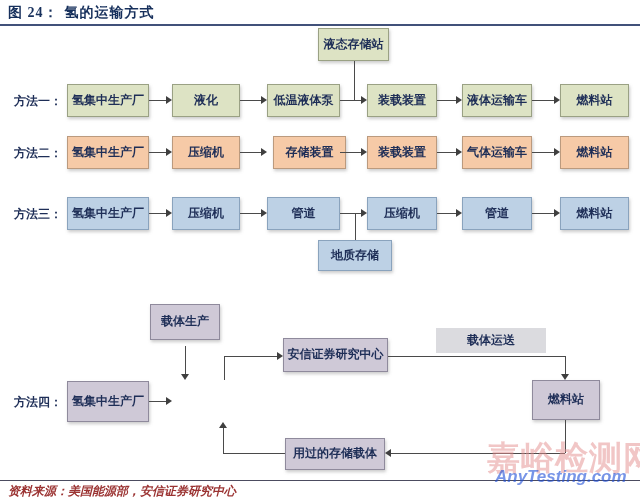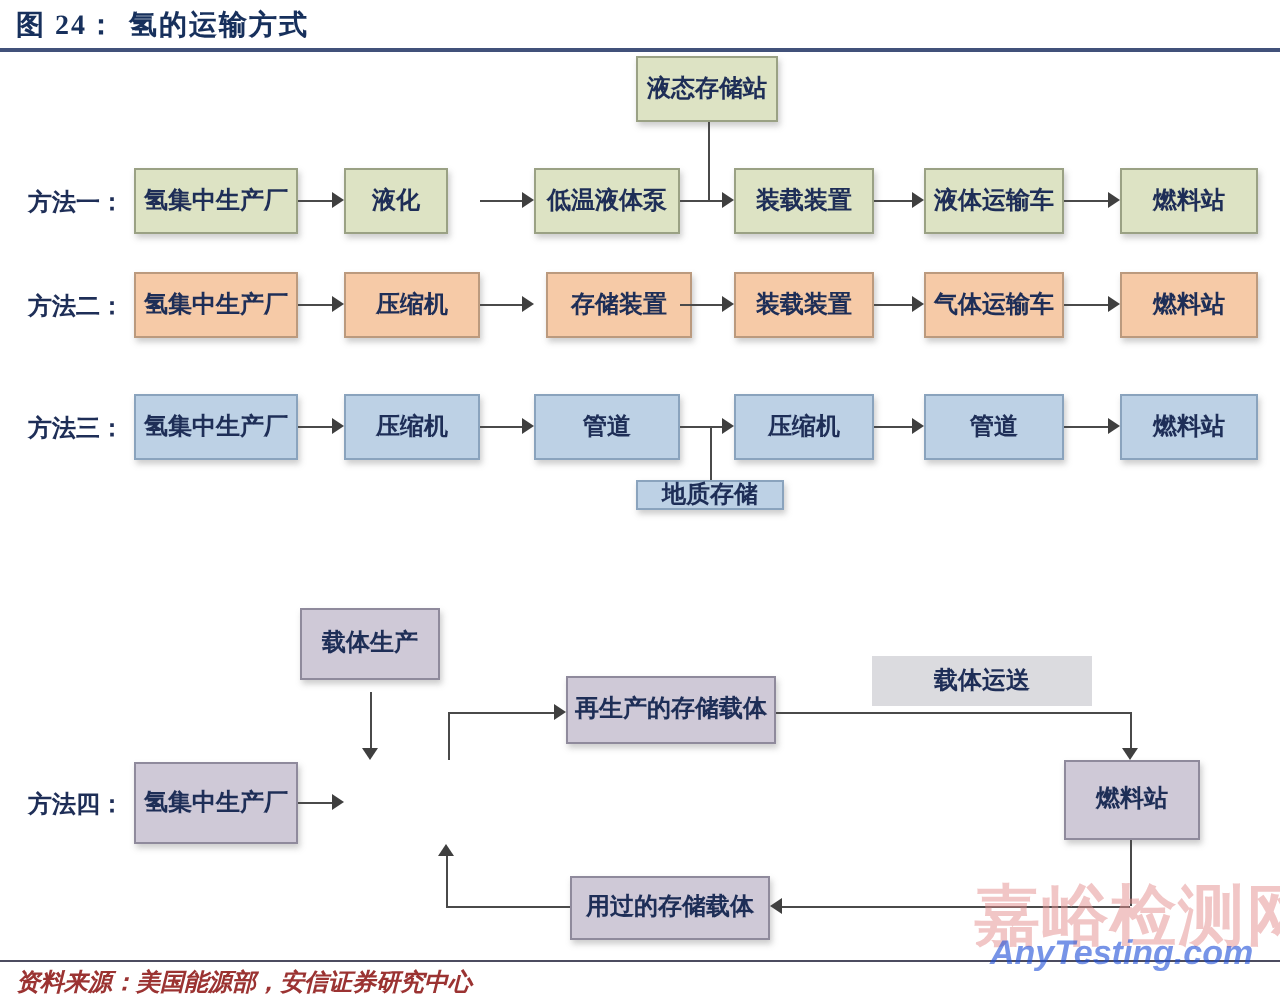--- a/index.html
+++ b/index.html
@@ -44,21 +44,21 @@
 
 <div class="stage">
 
   <div class="fig-title">
     <span>图 24：</span><span class="tt">氢的运输方式</span>
   </div>
   <div class="title-rule"></div>
 
   <div class="lbl" style="left:14px;top:93px;">方法一：</div>
   <div class="bx c1" style="left:67px;top:84px;width:82px;height:33px;">氢集中生产厂</div>
-  <div class="bx c1" style="left:172px;top:84px;width:52px;height:33px;">液化</div>
+  <div class="bx c1" style="left:172px;top:84px;width:68px;height:33px;">液化</div>
   <div class="bx c1" style="left:267px;top:84px;width:73px;height:33px;">低温液体泵</div>
   <div class="bx c1" style="left:367px;top:84px;width:70px;height:33px;">装载装置</div>
   <div class="bx c1" style="left:462px;top:84px;width:70px;height:33px;">液体运输车</div>
   <div class="bx c1" style="left:560px;top:84px;width:69px;height:33px;">燃料站</div>
   <div class="bx c1" style="left:318px;top:28px;width:71px;height:33px;">液态存储站</div>
   <div class="vl" style="left:354px;top:61px;height:39px;"></div>
   <div class="hl" style="left:149px;top:100px;width:17px;"></div>
     <div class="ah ah-r" style="left:166px;top:96px;"></div>
   <div class="hl" style="left:240px;top:100px;width:21px;"></div>
     <div class="ah ah-r" style="left:261px;top:96px;"></div>
@@ -87,37 +87,37 @@
   <div class="hl" style="left:532px;top:152px;width:22px;"></div>
     <div class="ah ah-r" style="left:554px;top:148px;"></div>
 
   <div class="lbl" style="left:14px;top:206px;">方法三：</div>
   <div class="bx c3" style="left:67px;top:197px;width:82px;height:33px;">氢集中生产厂</div>
   <div class="bx c3" style="left:172px;top:197px;width:68px;height:33px;">压缩机</div>
   <div class="bx c3" style="left:267px;top:197px;width:73px;height:33px;">管道</div>
   <div class="bx c3" style="left:367px;top:197px;width:70px;height:33px;">压缩机</div>
   <div class="bx c3" style="left:462px;top:197px;width:70px;height:33px;">管道</div>
   <div class="bx c3" style="left:560px;top:197px;width:69px;height:33px;">燃料站</div>
-  <div class="bx c3" style="left:318px;top:240px;width:74px;height:15px;">地质存储</div>
+  <div class="bx c3" style="left:318px;top:240px;width:74px;height:31px;">地质存储</div>
   <div class="vl" style="left:355px;top:213px;height:27px;"></div>
   <div class="hl" style="left:149px;top:213px;width:17px;"></div>
     <div class="ah ah-r" style="left:166px;top:209px;"></div>
   <div class="hl" style="left:240px;top:213px;width:21px;"></div>
     <div class="ah ah-r" style="left:261px;top:209px;"></div>
   <div class="hl" style="left:340px;top:213px;width:21px;"></div>
     <div class="ah ah-r" style="left:361px;top:209px;"></div>
   <div class="hl" style="left:437px;top:213px;width:19px;"></div>
     <div class="ah ah-r" style="left:456px;top:209px;"></div>
   <div class="hl" style="left:532px;top:213px;width:22px;"></div>
     <div class="ah ah-r" style="left:554px;top:209px;"></div>
 
   <div class="lbl" style="left:14px;top:394px;">方法四：</div>
   <div class="bx c4" style="left:67px;top:381px;width:82px;height:41px;">氢集中生产厂</div>
   <div class="bx c4" style="left:150px;top:304px;width:70px;height:36px;">载体生产</div>
-  <div class="bx c4" style="left:283px;top:338px;width:105px;height:34px;">再生产的存储载体</div>
+  <div class="bx c4" style="left:283px;top:338px;width:105px;height:34px;">安信证券研究中心</div>
   <div class="bx c-gray" style="left:436px;top:328px;width:110px;height:25px;">载体运送</div>
   <div class="bx c4" style="left:532px;top:380px;width:68px;height:40px;">燃料站</div>
   <div class="bx c4" style="left:285px;top:438px;width:100px;height:32px;">用过的存储载体</div>
 
   <div class="hl" style="left:149px;top:401px;width:17px;"></div>
     <div class="ah ah-r" style="left:166px;top:397px;"></div>
 
   <div class="vl" style="left:185px;top:346px;height:28px;"></div>
     <div class="ah ah-d" style="left:181px;top:374px;"></div>
 

